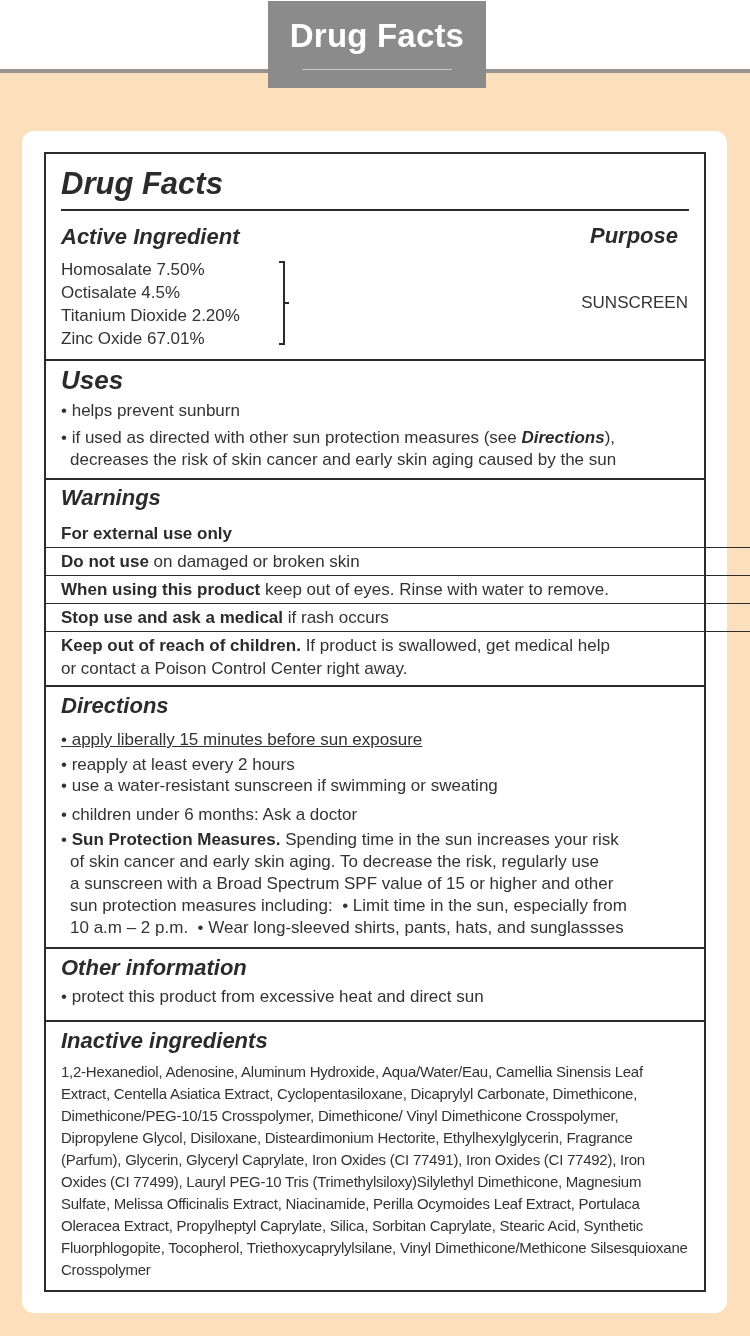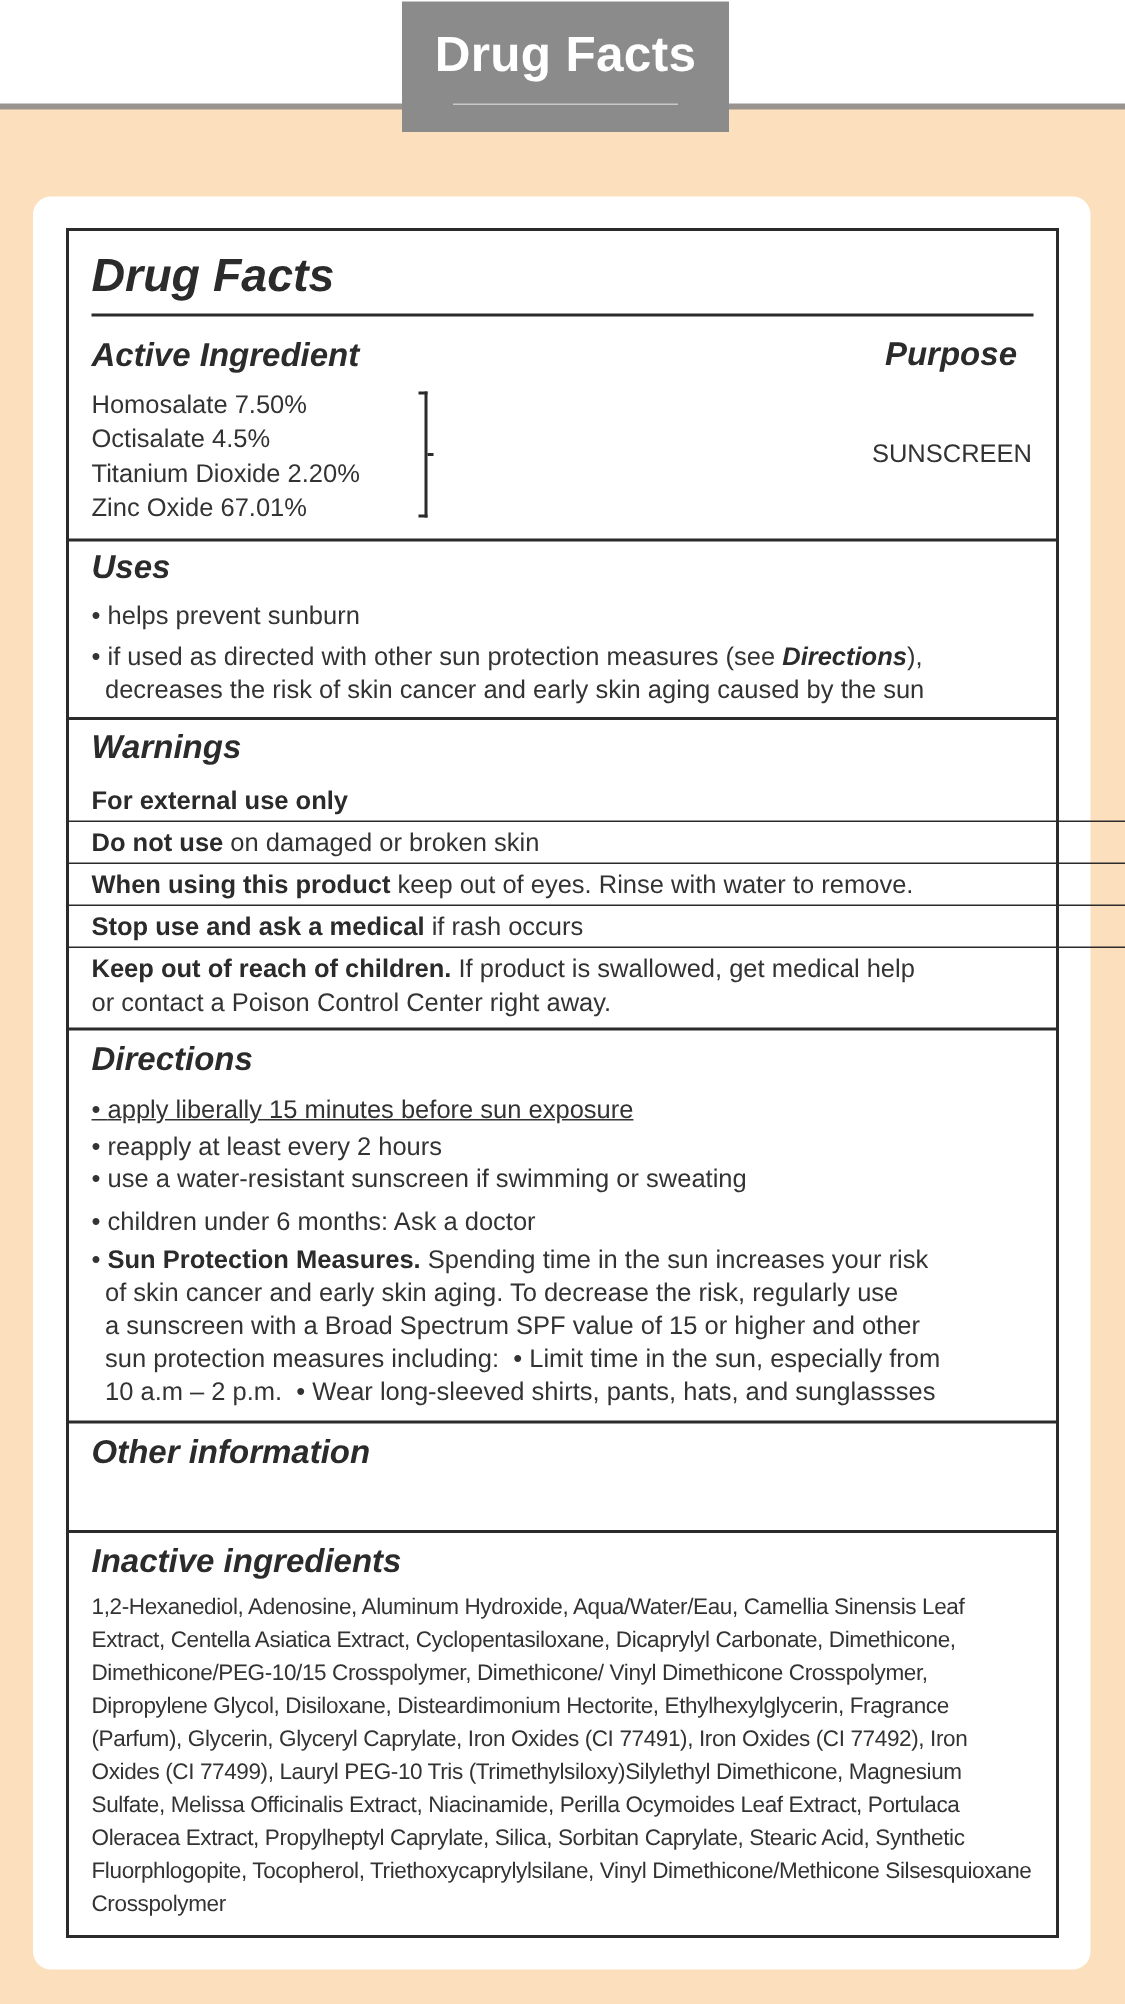--- a/index.html
+++ b/index.html
@@ -77,21 +77,21 @@
       <div>Octisalate 4.5%</div>
       <div>Titanium Dioxide 2.20%</div>
       <div>Zinc Oxide 67.01%</div>
     </div>
     <div class="bracket" style="top:107px;height:80px;"></div>
     <div class="bracket-tick" style="top:148px;"></div>
     <div class="purpose-val" style="top:139px;">SUNSCREEN</div>
   </div>
 
   <div class="sec" style="top:205px;height:120px;">
-    <div class="h-italic" style="top:4px;font-size:22px;">Uses</div>
+    <div class="h-italic" style="top:4px;font-size:26px;">Uses</div>
     <div class="bullet" style="top:39px;">
       • <span>helps prevent sunburn</span>
     </div>
     <div class="bullet" style="top:66px;">
       • <span>if used as directed with other sun protection measures (see </span><b class="m" style="font-style:italic;">Directions</b><span>),</span>
       <span class="cont">decreases the risk of skin cancer and early skin aging caused by the sun</span>
     </div>
   </div>
 
   <div class="sec" style="top:324px;height:208px;">
@@ -123,19 +123,20 @@
       • <b class="m" style="font-weight:600;">Sun Protection Measures.</b><span> Spending time in the sun increases your risk</span>
       <span class="cont">of skin cancer and early skin aging. To decrease the risk, regularly use</span>
       <span class="cont">a sunscreen with a Broad Spectrum SPF value of 15 or higher and other</span>
       <span class="cont" style="white-space:pre;">sun protection measures including:  • Limit time in the sun, especially from</span>
       <span class="cont" style="white-space:pre;">10 a.m – 2 p.m.  • Wear long-sleeved shirts, pants, hats, and sunglassses</span>
     </div>
   </div>
 
   <div class="sec" style="top:793px;height:74px;">
     <div class="h-italic" style="top:6px;font-size:22px;">Other information</div>
+    <div class="bullet" style="top:37px;">• <span>protect this product from excessive heat and direct sun</span></div>
   </div>
 
   <div class="sec" style="top:866px;height:270px;">
     <div class="h-italic" style="top:6px;font-size:22px;">Inactive ingredients</div>
     <div class="inactive" style="top:39px;">1,2-Hexanediol, Adenosine, Aluminum Hydroxide, Aqua/Water/Eau, Camellia Sinensis Leaf Extract, Centella Asiatica Extract, Cyclopentasiloxane, Dicaprylyl Carbonate, Dimethicone, Dimethicone/PEG-10/15 Crosspolymer, Dimethicone/ Vinyl Dimethicone Crosspolymer, Dipropylene Glycol, Disiloxane, Disteardimonium Hectorite, Ethylhexylglycerin, Fragrance (Parfum), Glycerin, Glyceryl Caprylate, Iron Oxides (CI 77491), Iron Oxides (CI 77492), Iron Oxides (CI 77499), Lauryl PEG-10 Tris (Trimethylsiloxy)Silylethyl Dimethicone, Magnesium Sulfate, Melissa Officinalis Extract, Niacinamide, Perilla Ocymoides Leaf Extract, Portulaca Oleracea Extract, Propylheptyl Caprylate, Silica, Sorbitan Caprylate, Stearic Acid, Synthetic Fluorphlogopite, Tocopherol, Triethoxycaprylylsilane, Vinyl Dimethicone/Methicone Silsesquioxane Crosspolymer</div>
   </div>
 </div>
 
 </body></html>

